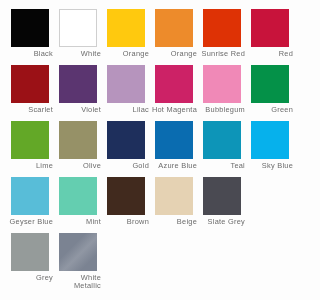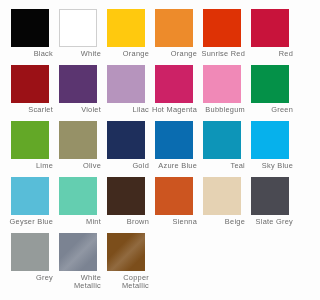--- a/index.html
+++ b/index.html
@@ -155,39 +155,31 @@
       </div>
       <div class="swatch-cell">
         <span class="swatch-chip" style="background-color: rgb(100, 206, 176);"></span>
         <span class="swatch-label">Mint</span>
       </div>
       <div class="swatch-cell">
         <span class="swatch-chip" style="background-color: rgb(65, 42, 30);"></span>
         <span class="swatch-label">Brown</span>
       </div>
       <div class="swatch-cell">
-        <span class="swatch-chip" style="background-color: rgb(204, 85, 32);"></span>
-        <span class="swatch-label">Sienna</span>
-      </div>
-      <div class="swatch-cell">
         <span class="swatch-chip" style="background-color: rgb(229, 210, 179);"></span>
         <span class="swatch-label">Beige</span>
       </div>
       <div class="swatch-cell">
         <span class="swatch-chip" style="background-color: rgb(74, 74, 82);"></span>
         <span class="swatch-label">Slate Grey</span>
       </div>
     </div>
     <div class="swatch-row">
       <div class="swatch-cell">
         <span class="swatch-chip" style="background-color: rgb(149, 155, 154);"></span>
         <span class="swatch-label">Grey</span>
       </div>
       <div class="swatch-cell">
         <span class="swatch-chip metallic" style="background: linear-gradient(135deg, rgb(123, 131, 146) 0%, rgb(123, 131, 146) 35%, rgba(255, 255, 255, 0.16) 55%, rgb(123, 131, 146) 78%, rgb(123, 131, 146) 100%) rgb(123, 131, 146);"></span>
         <span class="swatch-label">White Metallic</span>
       </div>
-      <div class="swatch-cell">
-        <span class="swatch-chip metallic" style="background: linear-gradient(135deg, rgb(124, 78, 27) 0%, rgb(124, 78, 27) 35%, rgba(255, 255, 255, 0.16) 55%, rgb(124, 78, 27) 78%, rgb(124, 78, 27) 100%) rgb(124, 78, 27);"></span>
-        <span class="swatch-label">Copper Metallic</span>
-      </div>
     </div>
   </div>
 
 </body></html>

